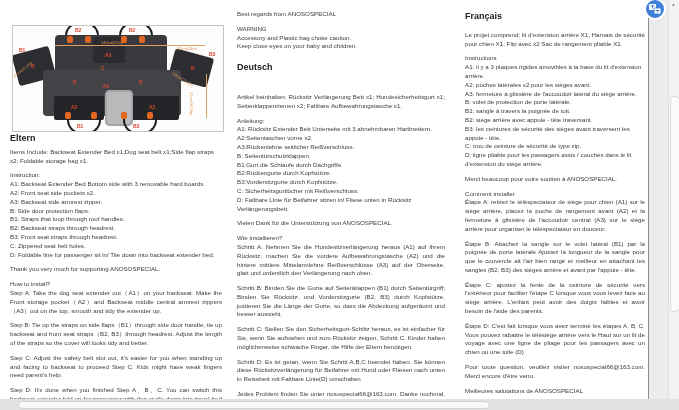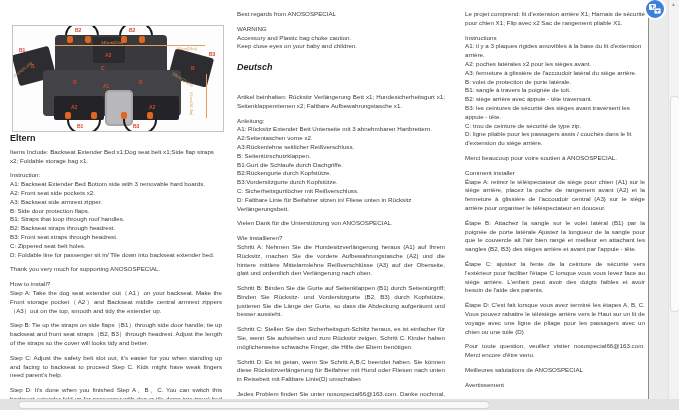--- a/index.html
+++ b/index.html
@@ -129,21 +129,21 @@
   <div class="p">Step C: Adjust the safety belt slot out, it's easier for you when standing up and facing to backseat to proceed Step C. Kids might have weak fingers need parent's help.</div>
   <div class="p">Step D: It's done when you finished Step A、B、C. You can switch this backseat extender fold up for passenger with dog or tile down into travel bed with Foldable line（D）</div>
 
 </div>
 
 <div class="col col2">
   <div class="pl">Best regards from ANOSOSPECIAL</div>
   <div class="li">WARNING</div>
   <div class="li">Accessory and Plastic bag choke caution.</div>
   <div class="li" style="margin-bottom:10px;">Keep close eyes on your baby and children.</div>
-  <div class="h" style="margin-top:6px;margin-bottom:19px;font-style:italic;">Deutsch</div>
+  <div class="h" style="margin-top:6px;margin-bottom:19px;">Deutsch</div>
   <div class="p">Artikel beinhalten: Rücksitz Verlängerung Bett x1; Hundesicherheitsgurt x1; Seitenklappenriemen x2; Faltbare Aufbewahrungstasche x1.</div>
   <div class="li">Anleitung:</div>
   <div class="li">A1: Rücksitz Extender Bett Unterseite mit 3 abnehmbaren Hartbrettern.</div>
   <div class="li">A2:Seitentaschen vorne x2.</div>
   <div class="li">A3:Rückenlehne seitlicher Reißverschluss.</div>
   <div class="li">B: Seitentürschutzklappen.</div>
   <div class="li">B1:Gurt die Schlaufe durch Dachgriffe.</div>
   <div class="li">B2:Rückengurte durch Kopfstütze.</div>
   <div class="li">B3:Vordersitzgurte durch Kopfstütze.</div>
   <div class="li">C: Sicherheitsgurtlöcher mit Reißverschluss.</div>
@@ -153,20 +153,21 @@
   <div class="p">Schritt A: Nehmen Sie die Hundesitzverlängerung heraus (A1) auf Ihrem Rücksitz, machen Sie die vordere Aufbewahrungstasche (A2) und die hintere mittlere Mittelarmlehne Reißverschlüsse (A3) auf der Oberseite, glatt und ordentlich den Verlängerung nach oben.</div>
   <div class="p">Schritt B: Binden Sie die Gurte auf Seitenklappen (B1) durch Seitentürgriff; Binden Sie Rücksitz- und Vordersitzgurte (B2, B3) durch Kopfstütze, justieren Sie die Länge der Gurte, so dass die Abdeckung aufgeräumt und besser aussieht.</div>
   <div class="p">Schritt C: Stellen Sie den Sicherheitsgurt-Schlitz heraus, es ist einfacher für Sie, wenn Sie aufstehen und zum Rücksitz zeigen, Schritt C. Kinder haben möglicherweise schwache Finger, die Hilfe der Eltern benötigen.</div>
   <div class="p">Schritt D: Es ist getan, wenn Sie Schritt A,B,C beendet haben. Sie können diese Rücksitzverlängerung für Beifahrer mit Hund oder Fliesen nach unten in Reisebett mit Faltbare Linie(D) umschalten</div>
   <div class="p">Jedes Problem finden Sie unter nosospecial66@163.com. Danke nochmal, dass du es hast.</div>
   <div class="pl">Mit freundlichen Grüßen von ANOSOSPECIAL</div>
 
 </div>
 
 <div class="col col3">
+  <div class="h" style="margin-bottom:8px;">Français</div>
   <div class="p">Le projet comprend: lit d'extension arrière X1; Harnais de sécurité pour chien X1; Flip avec x2 Sac de rangement pliable X1.</div>
   <div class="li">Instructions</div>
   <div class="li">A1: il y a 3 plaques rigides amovibles à la base du lit d'extension arrière.</div>
   <div class="li">A2: poches latérales x2 pour les sièges avant.</div>
   <div class="li">A3: fermeture à glissière de l'accoudoir latéral du siège arrière.</div>
   <div class="li">B: volet de protection de porte latérale.</div>
   <div class="li">B1: sangle à travers la poignée de toit.</div>
   <div class="li">B2: siège arrière avec appuie - tête traversant.</div>
   <div class="li">B3: les ceintures de sécurité des sièges avant traversent les appuie - tête.</div>
   <div class="li">C: trou de ceinture de sécurité de type zip.</div>

